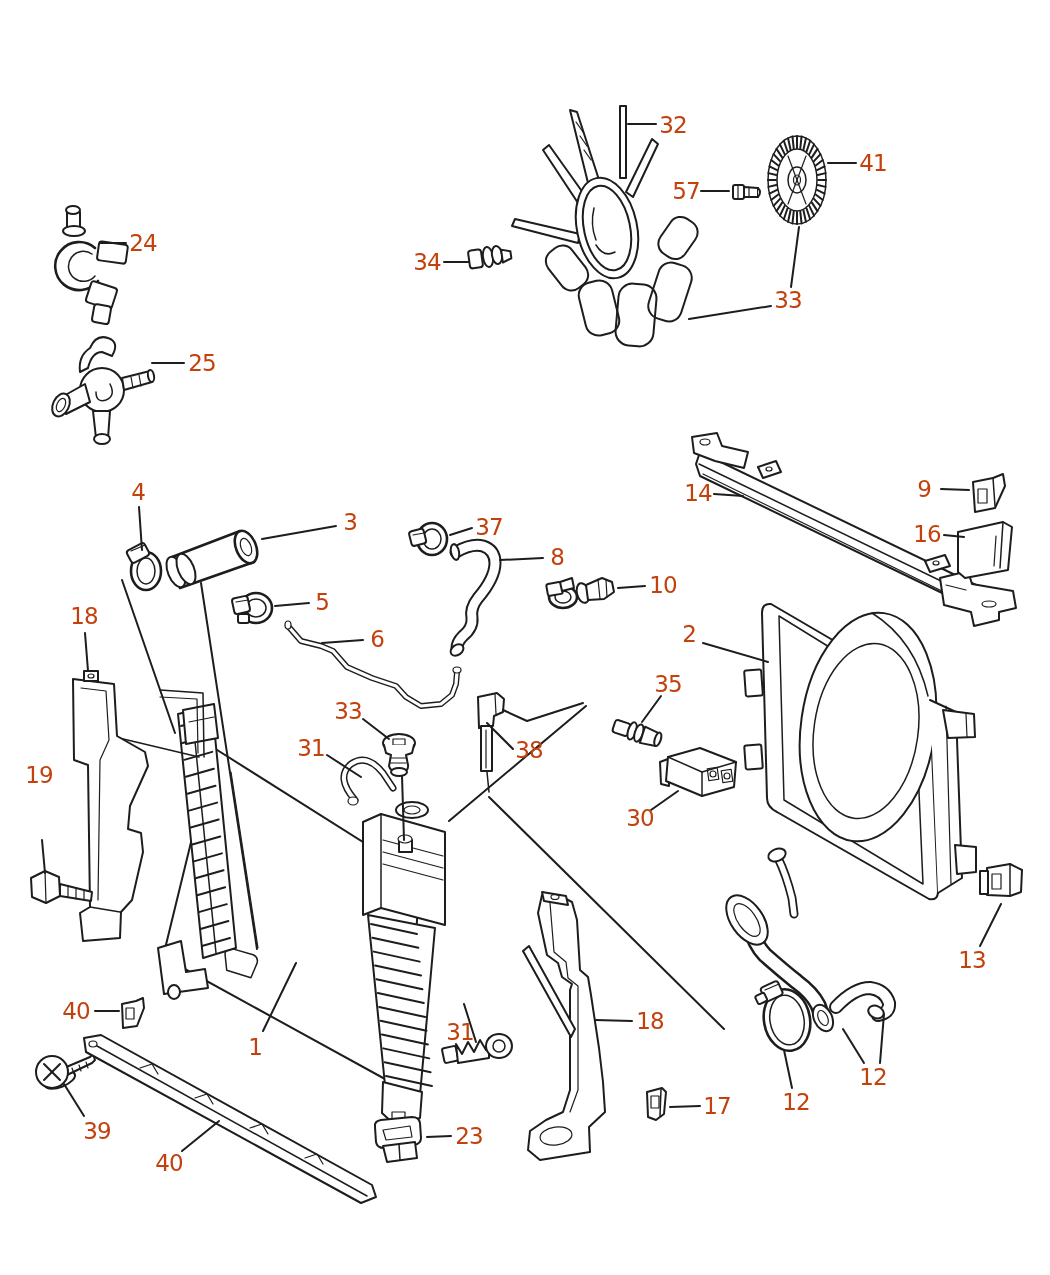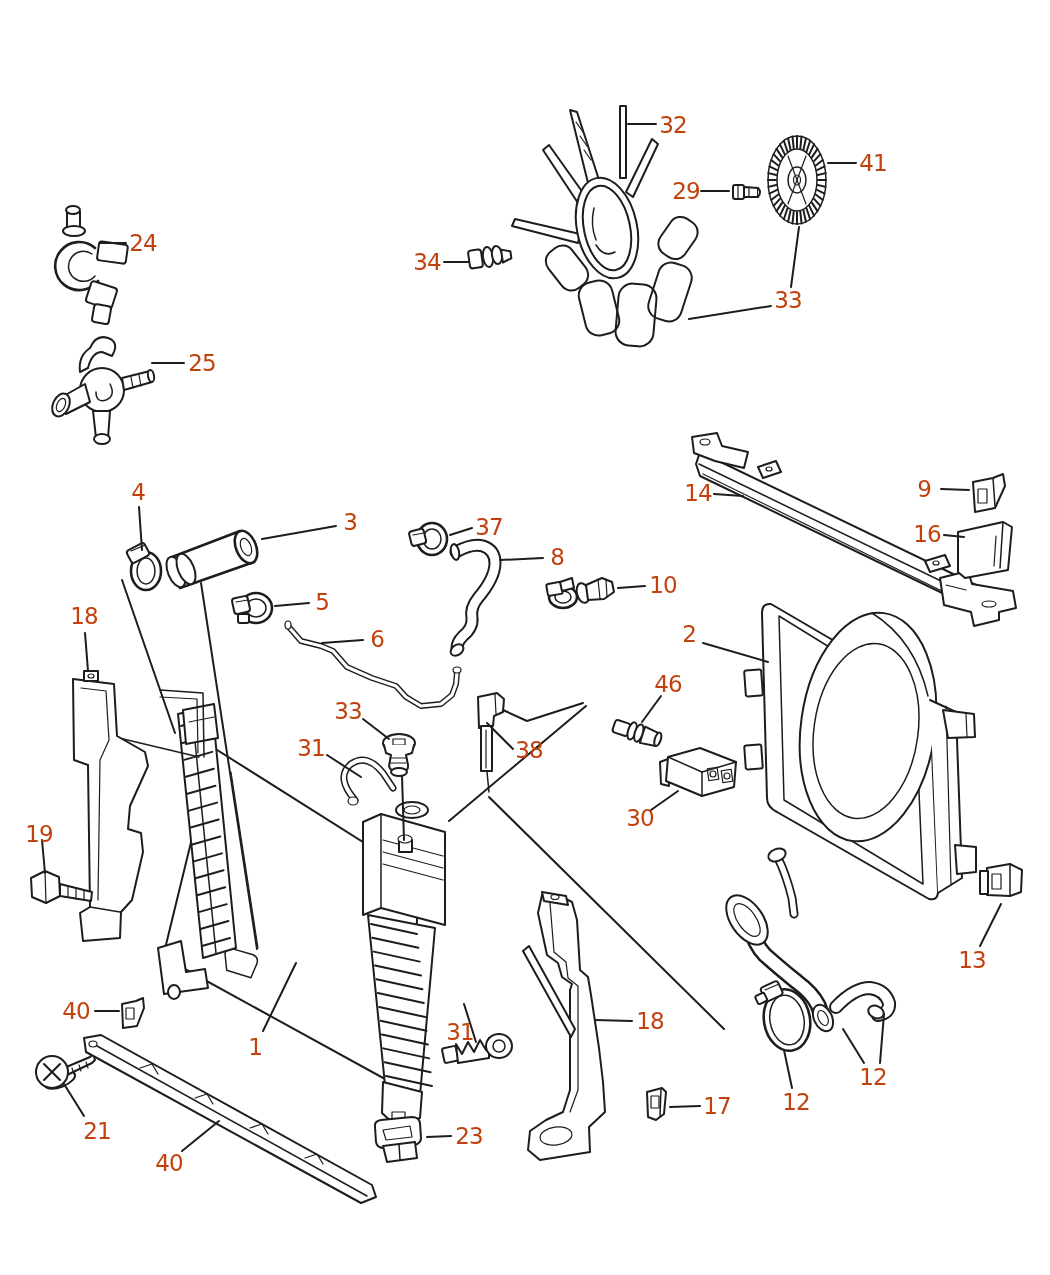--- a/index.html
+++ b/index.html
@@ -481,32 +481,32 @@
   <div class="callout" style="left:663px;top:585px">10</div>
   <div class="callout" style="left:873px;top:1077px">12</div>
   <div class="callout" style="left:796px;top:1102px">12</div>
   <div class="callout" style="left:972px;top:960px">13</div>
   <div class="callout" style="left:698px;top:493px">14</div>
   <div class="callout" style="left:924px;top:489px">9</div>
   <div class="callout" style="left:927px;top:534px">16</div>
   <div class="callout" style="left:717px;top:1106px">17</div>
   <div class="callout" style="left:84px;top:616px">18</div>
   <div class="callout" style="left:650px;top:1021px">18</div>
-  <div class="callout" style="left:39px;top:834px">19</div>
+  <div class="callout" style="left:39px;top:775px">19</div>
   <div class="callout" style="left:76px;top:1011px">40</div>
-  <div class="callout" style="left:97px;top:1131px">21</div>
+  <div class="callout" style="left:97px;top:1131px">39</div>
   <div class="callout" style="left:169px;top:1163px">40</div>
   <div class="callout" style="left:469px;top:1136px">23</div>
   <div class="callout" style="left:143px;top:243px">24</div>
   <div class="callout" style="left:202px;top:363px">25</div>
   <div class="callout" style="left:311px;top:748px">31</div>
   <div class="callout" style="left:348px;top:711px">33</div>
   <div class="callout" style="left:529px;top:750px">38</div>
-  <div class="callout" style="left:668px;top:684px">46</div>
+  <div class="callout" style="left:668px;top:684px">35</div>
   <div class="callout" style="left:640px;top:818px">30</div>
   <div class="callout" style="left:460px;top:1032px">31</div>
   <div class="callout" style="left:673px;top:125px">32</div>
   <div class="callout" style="left:788px;top:300px">33</div>
   <div class="callout" style="left:427px;top:262px">34</div>
-  <div class="callout" style="left:686px;top:191px">29</div>
+  <div class="callout" style="left:686px;top:191px">57</div>
   <div class="callout" style="left:873px;top:163px">41</div>
   <div class="callout" style="left:489px;top:527px">37</div>
 </div>
 
 </body></html>

